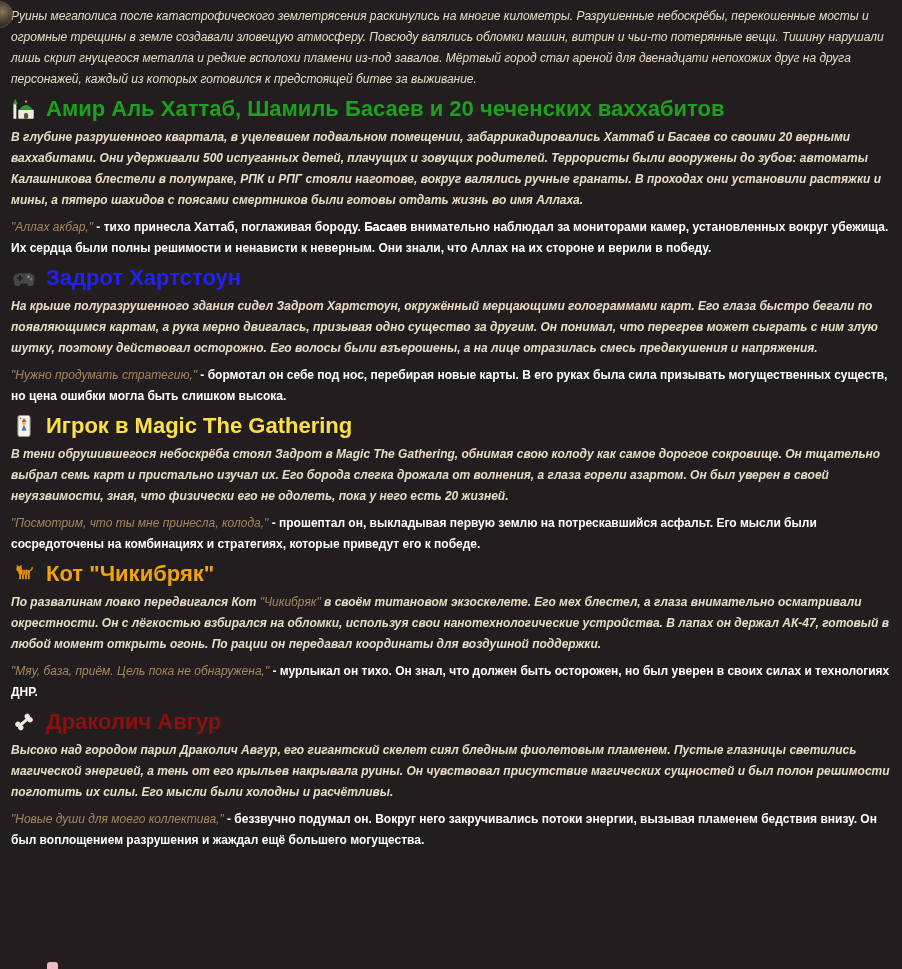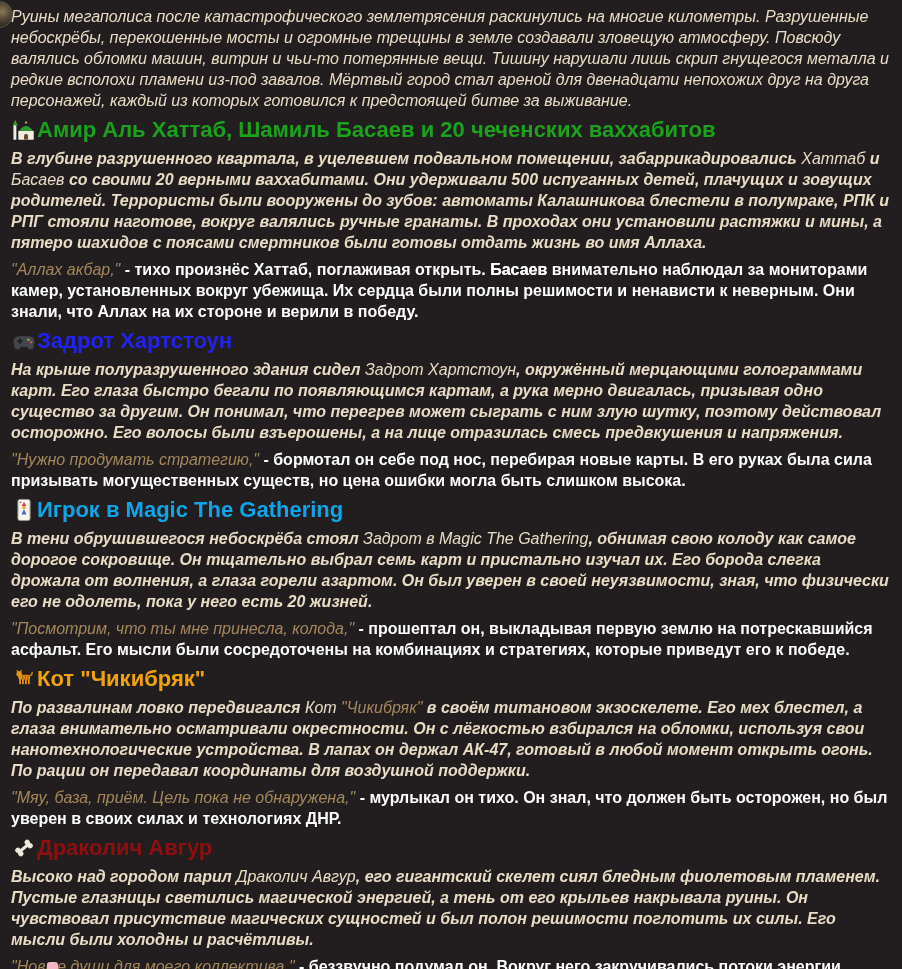--- a/index.html
+++ b/index.html
@@ -13,30 +13,30 @@
     width:902px;height:969px;overflow:hidden;position:relative;
     background:var(--bg);
     font-family:"Liberation Sans",sans-serif;
   }
   .message{padding:6px 10px 0 11px;position:relative;}
   .avatar{
     position:absolute;left:-14px;top:1px;width:27px;height:27px;border-radius:50%;
     background:radial-gradient(circle at 62% 38%, #8a7a55 0%, #5a4c3a 32%, #2a241f 72%);
     border:1px solid #5a5248;box-sizing:border-box;
   }
-  p{font-size:16px;line-height:21px;margin:0 0 6px 0;}
+  p{font-size:12px;line-height:21px;margin:0 0 6px 0;}
   p.narration{font-style:italic;color:var(--cream);}
   p.dialogue{color:var(--speech);font-weight:bold;}
   .pt{white-space:pre-wrap;font-weight:bold;}
-  .pt.b{font-weight:normal;}
+  .pt.b{font-weight:bold;}
   .pt.q{color:var(--quote);font-style:italic;font-weight:normal;}
   .pt.s{color:var(--speech);font-weight:bold;font-style:normal;}
   .pt.s.b{text-shadow:0 0 .6px #fff;}
   h3.section-title{
-    display:flex;align-items:center;
+    display:flex;align-items:center;gap:9px;
     font-size:22px;line-height:26px;font-weight:bold;
     margin:4px 0 5px 0;
   }
   h3 .icon{width:26px;height:26px;flex:none;display:inline-flex;}
   h3 .icon svg{width:100%;height:100%;display:block;}
   .partial-next-icon{
     position:absolute;left:47px;bottom:-2px;width:11px;height:9px;
     background:#f2b8c6;border-radius:3px 3px 0 0;
   }
 </style>
@@ -55,42 +55,42 @@
               <path d="M10 17 Q18.5 5 27 17 Z" fill="#2d9b2d"></path>
               <circle cx="18.5" cy="6.8" r="1.4" fill="#d9b44a"></circle>
               <rect x="3" y="10" width="3.6" height="18" fill="#efece2"></rect>
               <path d="M2.2 10 L8.4 10 L5.3 3.5 Z" fill="#2d9b2d"></path>
               <rect x="16" y="21" width="5" height="7" rx="2" fill="#6b4a33"></rect>
             </svg>
           </span>
           <span>Амир Аль Хаттаб, Шамиль Басаев и 20 чеченских ваххабитов</span>
         </h3>
         <p class="narration"><span class="pt">В глубине разрушенного квартала, в уцелевшем подвальном помещении, забаррикадировались </span><span class="pt b">Хаттаб</span><span class="pt"> и </span><span class="pt b">Басаев</span><span class="pt"> со своими 20 верными ваххабитами. Они удерживали 500 испуганных детей, плачущих и зовущих родителей. Террористы были вооружены до зубов: автоматы Калашникова блестели в полумраке, РПК и РПГ стояли наготове, вокруг валялись ручные гранаты. В проходах они установили растяжки и мины, а пятеро шахидов с поясами смертников были готовы отдать жизнь во имя Аллаха.</span></p>
-        <p class="dialogue"><span class="pt q">"Аллах акбар,"</span><span class="pt s"> - тихо произнёс Хаттаб, поглаживая открыть. </span><span class="pt s b">Басаев</span><span class="pt s"> внимательно наблюдал за мониторами камер, установленных вокруг убежища. Их сердца были полны решимости и ненависти к неверным. Они знали, что Аллах на их стороне и верили в победу.</span></p>
+        <p class="dialogue"><span class="pt q">"Аллах акбар,"</span><span class="pt s"> - тихо принесла Хаттаб, поглаживая бороду. </span><span class="pt s b">Басаев</span><span class="pt s"> внимательно наблюдал за мониторами камер, установленных вокруг убежища. Их сердца были полны решимости и ненависти к неверным. Они знали, что Аллах на их стороне и верили в победу.</span></p>
       </section>
       <section>
         <h3 class="section-title" style="color: rgb(34, 34, 238);">
           <span class="icon">
             <svg viewBox="0 0 32 32">
               <rect x="3" y="10" width="26" height="13" rx="6.5" fill="#45464b"></rect>
               <circle cx="8" cy="22" r="4" fill="#45464b"></circle>
               <circle cx="24" cy="22" r="4" fill="#45464b"></circle>
               <rect x="7.5" y="15" width="7" height="2.4" fill="#232327"></rect>
               <rect x="9.8" y="12.7" width="2.4" height="7" fill="#232327"></rect>
               <circle cx="21.5" cy="14.5" r="1.5" fill="#7bc24a"></circle>
               <circle cx="24.8" cy="17.5" r="1.5" fill="#d45252"></circle>
             </svg>
           </span>
           <span>Задрот Хартстоун</span>
         </h3>
         <p class="narration"><span class="pt">На крыше полуразрушенного здания сидел </span><span class="pt b">Задрот Хартстоун</span><span class="pt">, окружённый мерцающими голограммами карт. Его глаза быстро бегали по появляющимся картам, а рука мерно двигалась, призывая одно существо за другим. Он понимал, что перегрев может сыграть с ним злую шутку, поэтому действовал осторожно. Его волосы были взъерошены, а на лице отразилась смесь предвкушения и напряжения.</span></p>
         <p class="dialogue"><span class="pt q">"Нужно продумать стратегию,"</span><span class="pt s"> - бормотал он себе под нос, перебирая новые карты. В его руках была сила призывать могущественных существ, но цена ошибки могла быть слишком высока.</span></p>
       </section>
       <section>
-        <h3 class="section-title" style="color: #0ea5e9;">
+        <h3 class="section-title" style="color: #fde047;">
           <span class="icon">
             <svg viewBox="0 0 32 32">
               <rect x="8.5" y="3" width="15" height="26" rx="2.5" fill="#f7f4ec" stroke="#9a958c" stroke-width="1.2"></rect>
               <path d="M13 11 l3 -5 3 5 z" fill="#cf4444"></path>
               <circle cx="16" cy="13" r="2.2" fill="#e8b43a"></circle>
               <path d="M16 15 l-3.2 6.5 h6.4 z" fill="#4a66c8"></path>
               <circle cx="11.8" cy="6.6" r="1" fill="#555"></circle>
             </svg>
           </span>
           <span>Игрок в Magic The Gathering</span>

